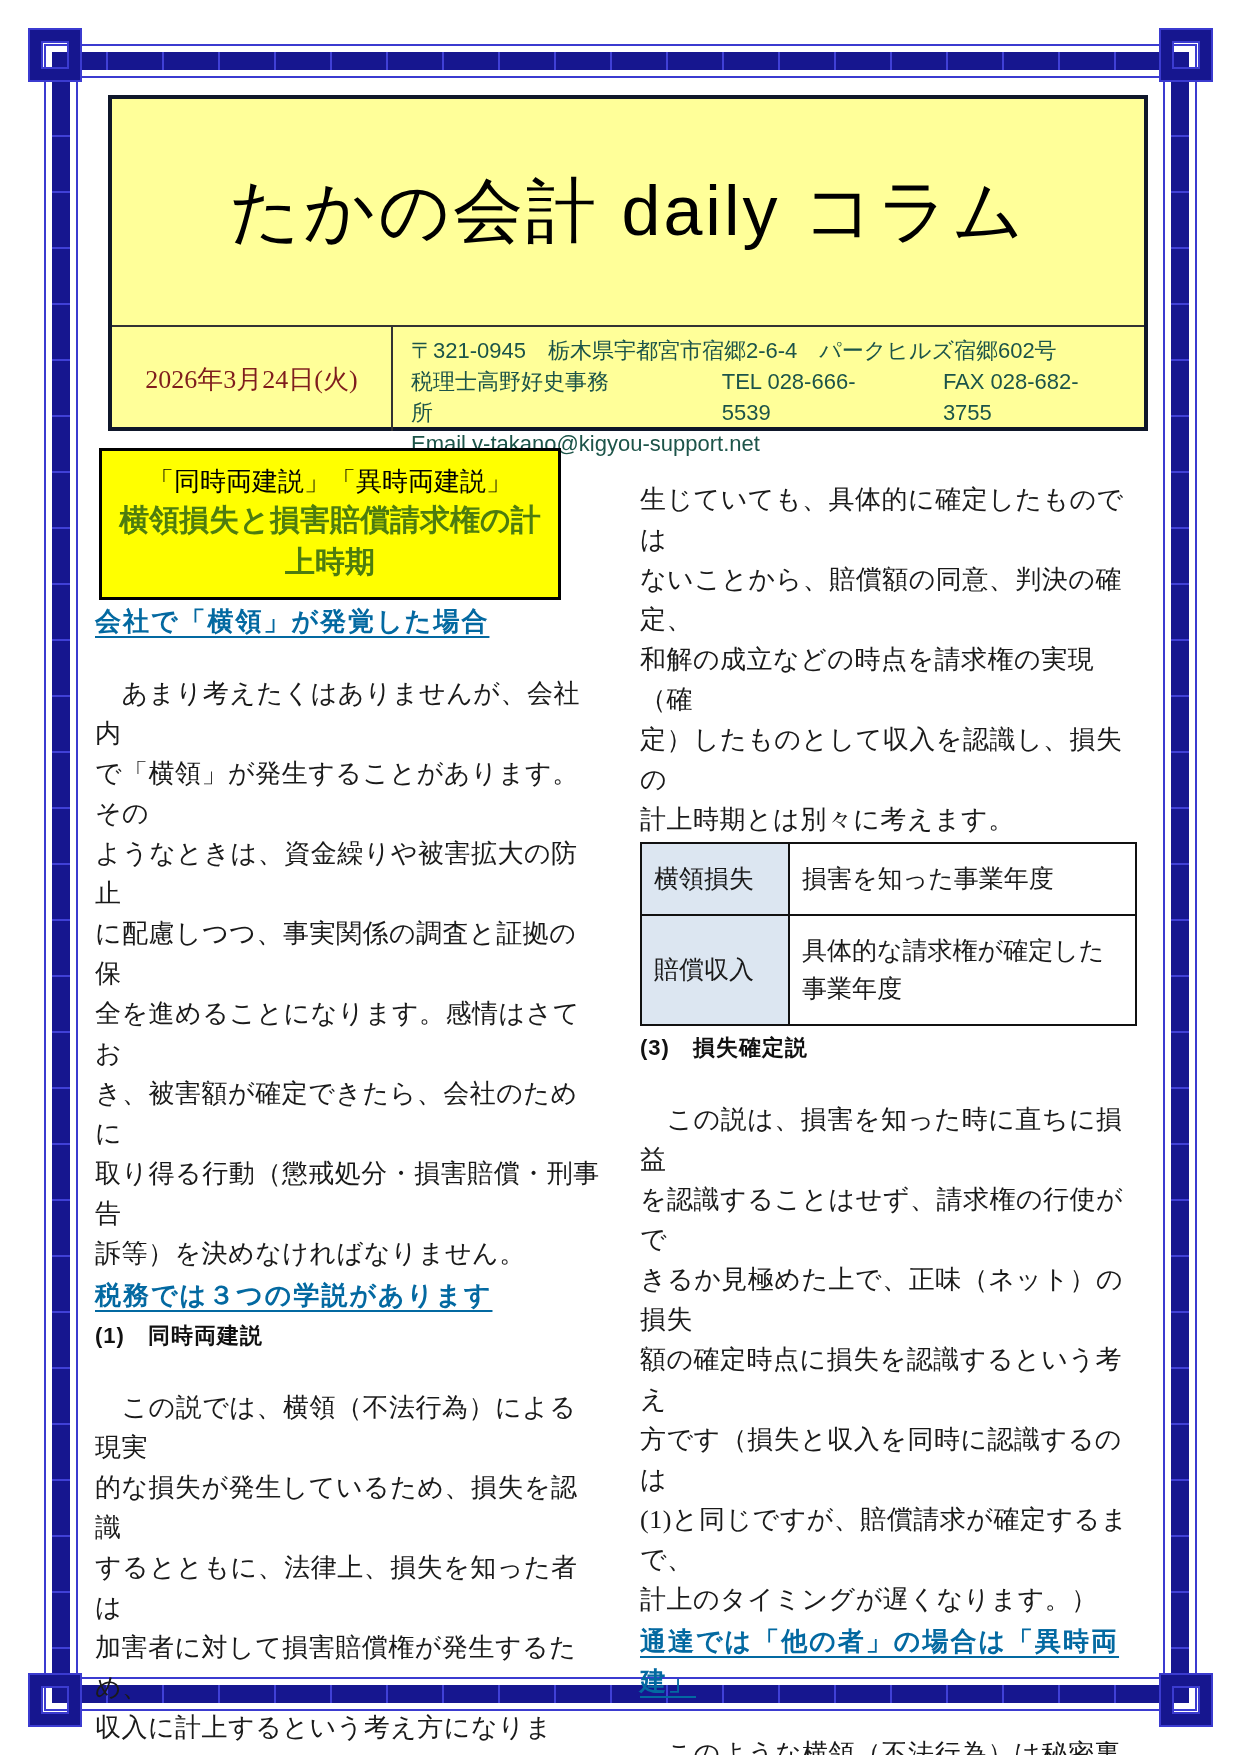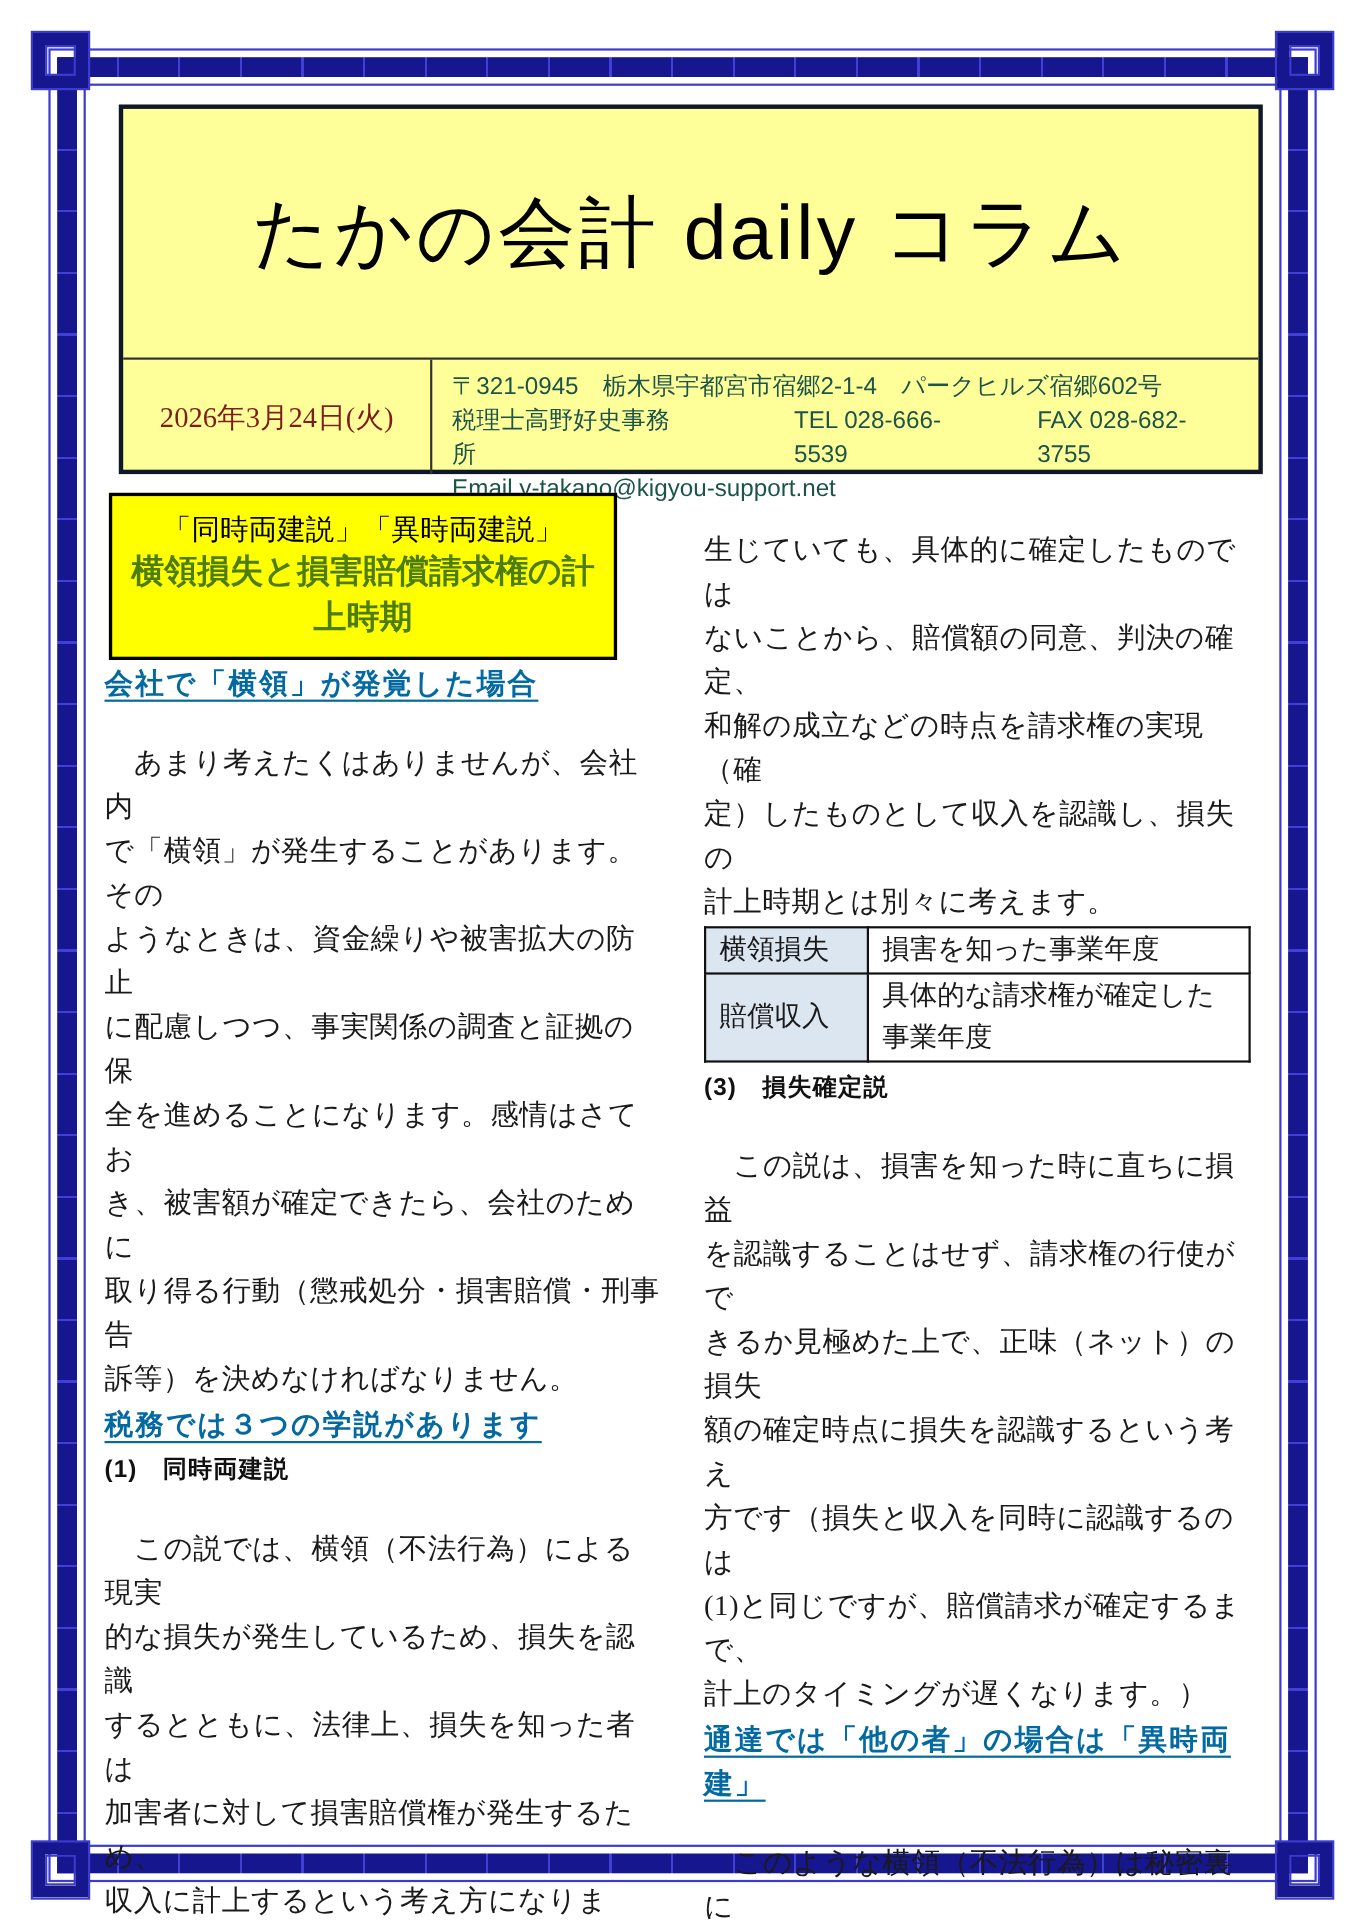--- a/index.html
+++ b/index.html
@@ -55,21 +55,21 @@
   .para { font-family:"Liberation Serif","DejaVu Serif",serif; font-size:26px; line-height:40px;
           color:#1a1a1a; white-space:pre-line; letter-spacing:0.5px;margin-top:32px; }
   .heading-u { font-family:"Liberation Serif","DejaVu Serif",serif; font-size:26px; line-height:40px;
                font-weight:600; letter-spacing:2px; color:#0369a1;
                text-decoration:underline; text-underline-offset:6px; margin-top:2px; }
   .subhead { font-size:22px; line-height:40px; font-weight:600; color:#111; letter-spacing:1px; }
   .col-left .heading-u:first-of-type { margin-top:18px; }
 
   table.rec { border-collapse:collapse; width:100%; margin:2px 0 2px 0; }
   table.rec td { border:2px solid #111; font-family:"Liberation Serif","DejaVu Serif",serif;
-                 font-size:25px; line-height:38px; padding:1px 12px; white-space:pre-line; color:#1a1a1a; }
+                 font-size:25px; line-height:38px; padding:16px 12px; white-space:pre-line; color:#1a1a1a; }
   table.rec td.key { width:148px; background:#DCE6F1; }
 </style>
 </head>
 <body>
 
 <div class="page">
 
   <div class="frame-line-outer"></div>
   <div class="band band-top"></div>
   <div class="band band-bottom"></div>
@@ -81,21 +81,21 @@
   <div class="corner bl"></div>
   <div class="corner br"></div>
 
   <div class="header">
     <div class="masthead">
       <div class="title">たかの会計 daily コラム</div>
     </div>
     <div class="info-row">
       <div class="date-cell">2026年3月24日(火)</div>
       <div class="contact-cell">
-        <div class="contact-line1">〒321-0945　栃木県宇都宮市宿郷2-1-4　パークヒルズ宿郷602号</div>
+        <div class="contact-line1">〒321-0945　栃木県宇都宮市宿郷2-6-4　パークヒルズ宿郷602号</div>
         <div class="contact-line2">
           <span class="office">税理士高野好史事務所</span>
           <span class="tel">TEL 028-666-5539</span>
           <span class="fax">FAX 028-682-3755</span>
         </div>
         <div class="contact-line3">Email y-takano@kigyou-support.net</div>
       </div>
     </div>
   </div>
 

